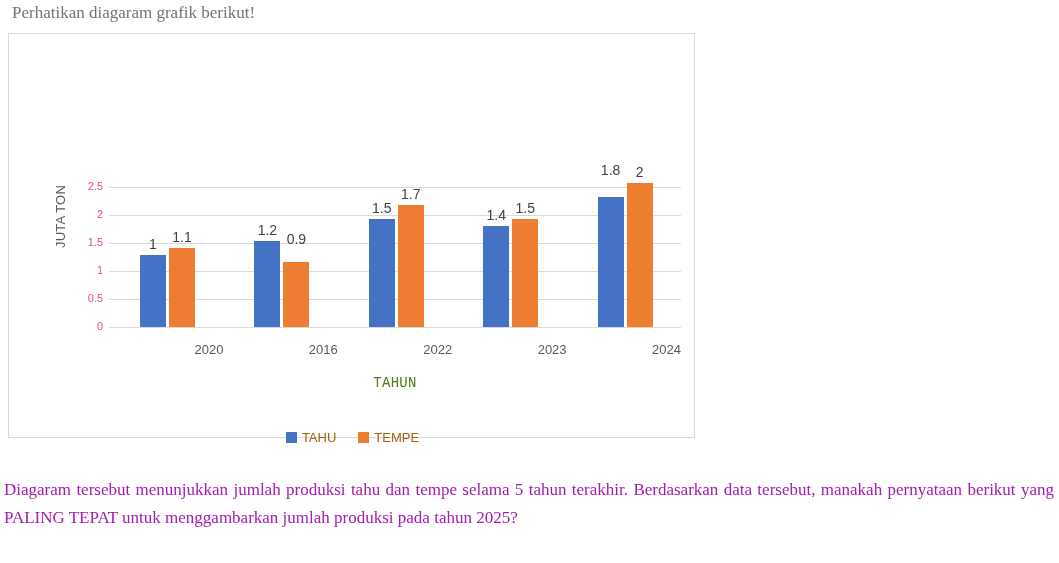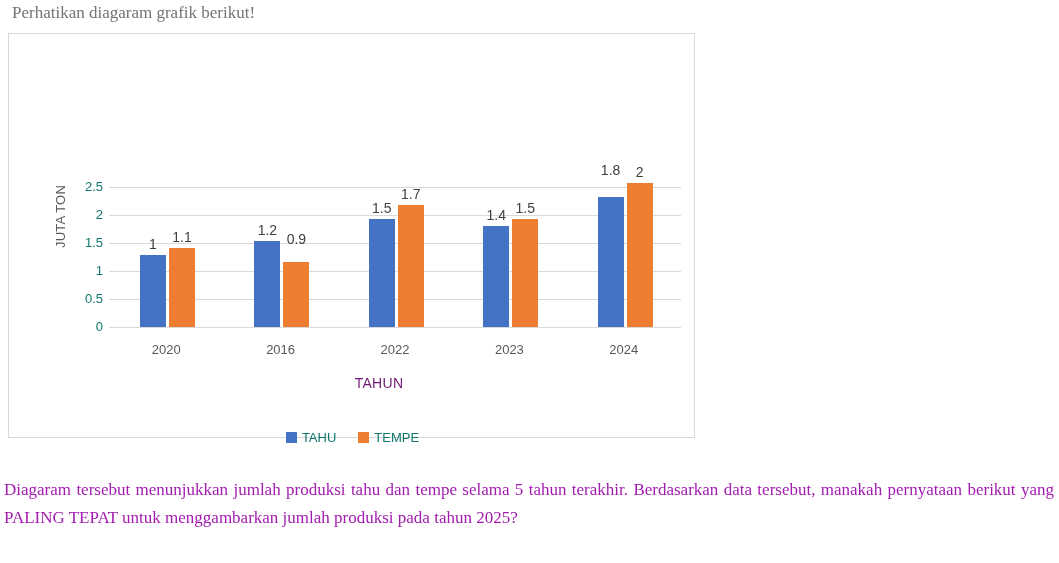--- a/index.html
+++ b/index.html
@@ -87,22 +87,22 @@
     top: 112px;
     width: 36px;
     height: 155px;
   }
   .y-tick {
     position: absolute;
     right: 0;
     width: 36px;
     text-align: right;
     font-family: "Liberation Sans", sans-serif;
-    font-size: 13px;
-    color: #0f766e;
+    font-size: 11px;
+    color: #ec4899;
     line-height: 13px;
   }
 
   
   .plot {
     position: absolute;
     left: 100px;
     top: 113px;
     width: 572px;
     height: 180px;
@@ -159,35 +159,35 @@
   .x-ticks {
     position: absolute;
     left: 100px;
     top: 308px;
     width: 572px;
     height: 18px;
   }
   .x-tick {
     position: absolute;
     width: 114.4px;
-    text-align: center;
+    text-align: right;
     font-family: "Liberation Sans", sans-serif;
     font-size: 13px;
     color: #595959;
   }
   .x-axis-title {
     position: absolute;
-    left: 84px;
+    left: 100px;
     top: 341px;
     width: 572px;
     text-align: center;
-    font-family: Liberation Sans, sans-serif;
+    font-family: Liberation Mono, monospace;
     font-size: 14px;
     letter-spacing: 0.3px;
-    color: #701a75;
+    color: #4d7c0f;
   }
 
   
   .legend {
     position: absolute;
     left: 0;
     top: 396px;
     width: 687px;
     display: flex;
     justify-content: center;
@@ -200,21 +200,21 @@
     gap: 5px;
   }
   .legend-swatch {
     width: 11px;
     height: 11px;
     display: inline-block;
   }
   .legend-label {
     font-family: "Liberation Sans", sans-serif;
     font-size: 13px;
-    color: #0f766e;
+    color: #a16207;
   }
 
   
   .question {
     position: absolute;
     left: 4px;
     top: 476px;
     width: 1050px;
     font-family: "Liberation Serif", serif;
     font-size: 17px;

